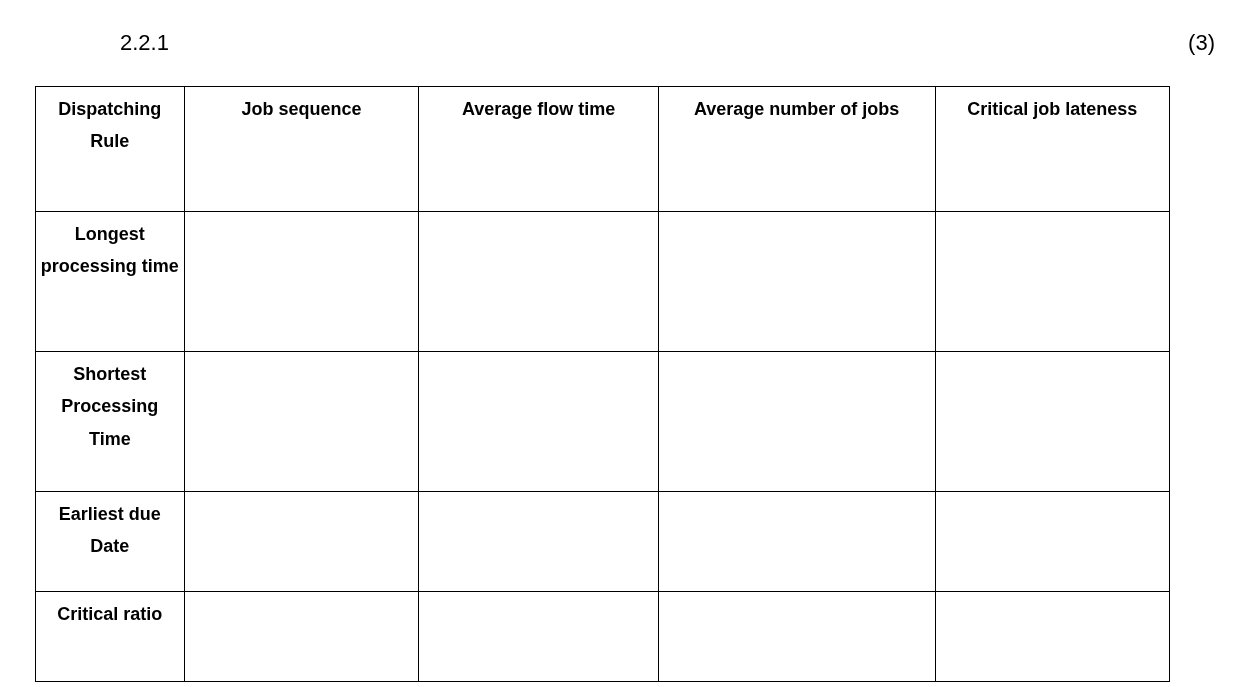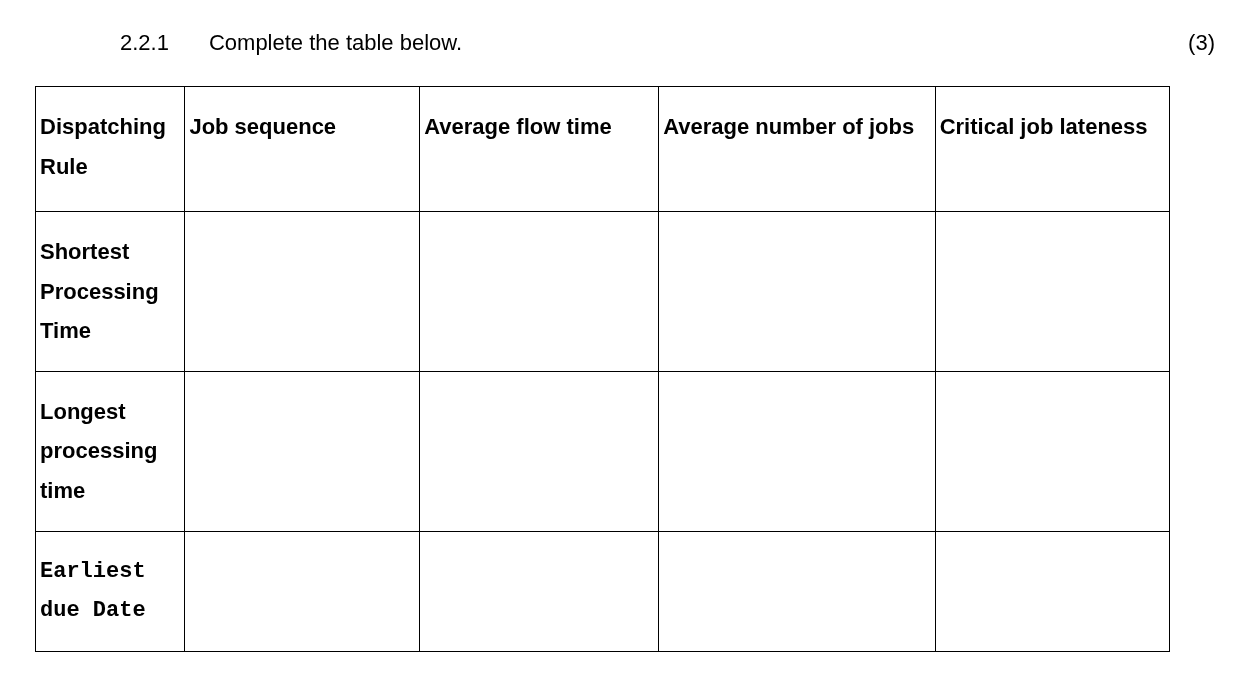--- a/index.html
+++ b/index.html
@@ -33,75 +33,81 @@
     .question-marks {
       margin-left: auto;
     }
     table {
       border-collapse: collapse;
       width: 1135px;
       margin-left: 5px;
     }
     th, td {
       border: 1.5px solid #000000;
-      text-align: left;
+      text-align: center;
       vertical-align: top;
-      padding: 20px 4px;
+      padding: 6px 4px;
       font-weight: bold;
-      font-size: 22px;
+      font-size: 18px;
       line-height: 1.8;
     }
     th {
       font-weight: bold;
       height: 125px;
     }
     .col-rule { width: 150px; }
     .col-seq { width: 240px; }
     .col-flow { width: 245px; margin-left: 43px; }
     .col-num { width: 284px; }
     .col-late { width: 240px; }
     .row-tall { height: 140px; }
-    .row-med { height: 100px; font-family: Liberation Mono, monospace; }
+    .row-med { height: 100px; }
     .row-short { height: 90px; }
   </style>
 </head>
 <body>
 
 <div class="question-header">
   <span class="question-number">2.2.1</span>
-  <span class="question-text">Complete the table below.</span>
   <span class="question-marks">(3)</span>
 </div>
 
 <table>
   <thead>
     <tr>
       <th class="col-rule">Dispatching Rule</th>
       <th class="col-seq">Job sequence</th>
       <th class="col-flow">Average flow time</th>
       <th class="col-num">Average number of jobs</th>
       <th class="col-late">Critical job lateness</th>
     </tr>
   </thead>
   <tbody>
     <tr class="row-tall">
-      <td>Shortest Processing Time</td>
+      <td>Longest processing time</td>
       <td></td>
       <td></td>
       <td></td>
       <td></td>
     </tr>
     <tr class="row-tall">
-      <td>Longest processing time</td>
+      <td>Shortest Processing Time</td>
       <td></td>
       <td></td>
       <td></td>
       <td></td>
     </tr>
     <tr class="row-med">
       <td>Earliest due Date</td>
       <td></td>
       <td></td>
       <td></td>
       <td></td>
     </tr>
+    <tr class="row-short">
+      <td>Critical ratio</td>
+      <td></td>
+      <td></td>
+      <td></td>
+      <td></td>
+    </tr>
   </tbody>
 </table>
 
 </body></html>

